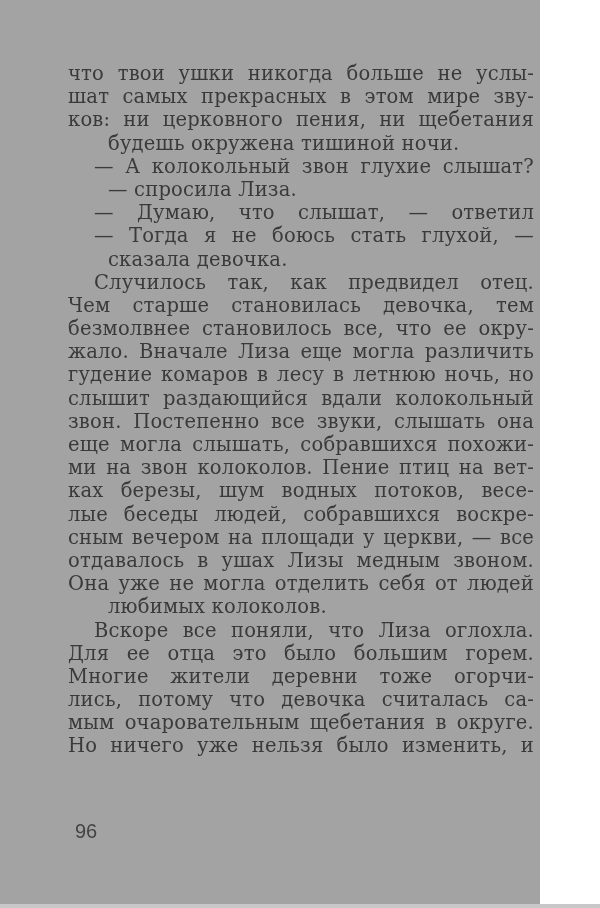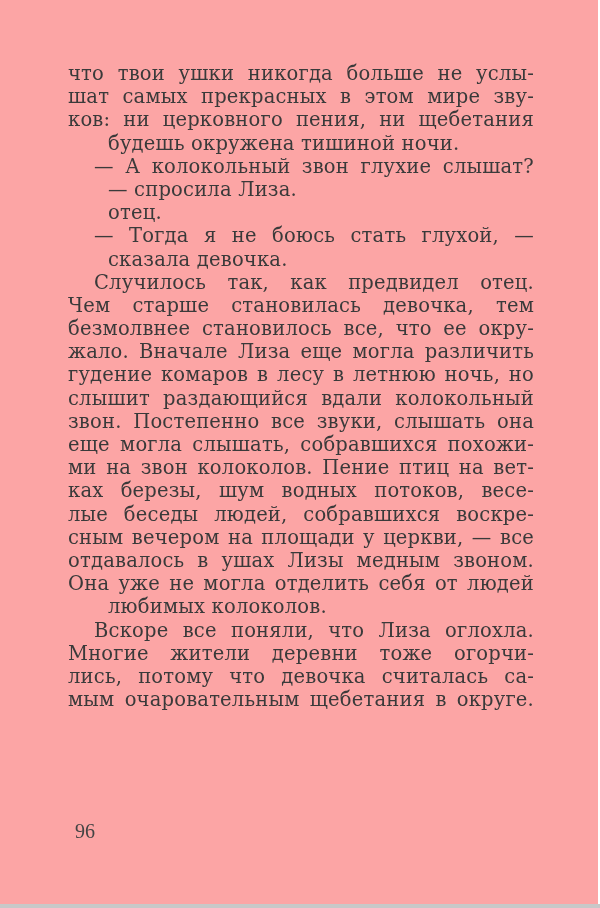--- a/index.html
+++ b/index.html
@@ -9,23 +9,23 @@
     }
     body {
       width: 600px;
       height: 908px;
       position: relative;
       overflow: hidden;
     }
     .page {
       position: absolute;
       left: 0; top: 0;
-      width: 598px;
+      width: 540px;
       height: 908px;
-      background: #fca5a5;
+      background: #a3a3a3;
     }
     .text-block {
       position: absolute;
       left: 68px;
       top: 62px;
       width: 466px;
       font-family: "DejaVu Serif", "Liberation Serif", serif;
       font-size: 19.5px;
       line-height: 23.2px;
       color: #3a3a3a;
@@ -42,21 +42,21 @@
       text-align-last: left;
       margin-left: 40px;
     }
     .line.indent {
       padding-left: 26px;
     }
     .page-number {
       position: absolute;
       left: 75px;
       top: 820px;
-      font-family: Liberation Serif, serif;
+      font-family: Liberation Sans, sans-serif;
       font-size: 20px;
       color: #444444;
     }
     .bottom-rule {
       position: absolute;
       left: 0;
       bottom: 0;
       width: 600px;
       height: 4px;
       background: #c8c8c8;
@@ -66,38 +66,40 @@
 <body>
 
 <div class="page">
   <div class="text-block" id="text-block">
       <span class="line">что твои ушки никогда больше не услы-</span>
       <span class="line">шат самых прекрасных в этом мире зву-</span>
       <span class="line">ков: ни церковного пения, ни щебетания</span>
       <span class="line last">будешь окружена тишиной ночи.</span>
       <span class="line indent">— А колокольный звон глухие слышат?</span>
       <span class="line last">— спросила Лиза.</span>
-      <span class="line last">отец.</span>
+      <span class="line indent">— Думаю, что слышат, — ответил</span>
       <span class="line indent">— Тогда я не боюсь стать глухой, —</span>
       <span class="line last">сказала девочка.</span>
       <span class="line indent">Случилось так, как предвидел отец.</span>
       <span class="line">Чем старше становилась девочка, тем</span>
       <span class="line">безмолвнее становилось все, что ее окру-</span>
       <span class="line">жало. Вначале Лиза еще могла различить</span>
       <span class="line">гудение комаров в лесу в летнюю ночь, но</span>
       <span class="line">слышит раздающийся вдали колокольный</span>
       <span class="line">звон. Постепенно все звуки, слышать она</span>
       <span class="line">еще могла слышать, собравшихся похожи-</span>
       <span class="line">ми на звон колоколов. Пение птиц на вет-</span>
       <span class="line">ках березы, шум водных потоков, весе-</span>
       <span class="line">лые беседы людей, собравшихся воскре-</span>
       <span class="line">сным вечером на площади у церкви, — все</span>
       <span class="line">отдавалось в ушах Лизы медным звоном.</span>
       <span class="line">Она уже не могла отделить себя от людей</span>
       <span class="line last">любимых колоколов.</span>
       <span class="line indent">Вскоре все поняли, что Лиза оглохла.</span>
+      <span class="line">Для ее отца это было большим горем.</span>
       <span class="line">Многие жители деревни тоже огорчи-</span>
       <span class="line">лись, потому что девочка считалась са-</span>
       <span class="line">мым очаровательным щебетания в округе.</span>
+      <span class="line">Но ничего уже нельзя было изменить, и</span>
     </div>
   <div class="page-number">96</div>
   <div class="bottom-rule"></div>
 </div>
 
 </body></html>

